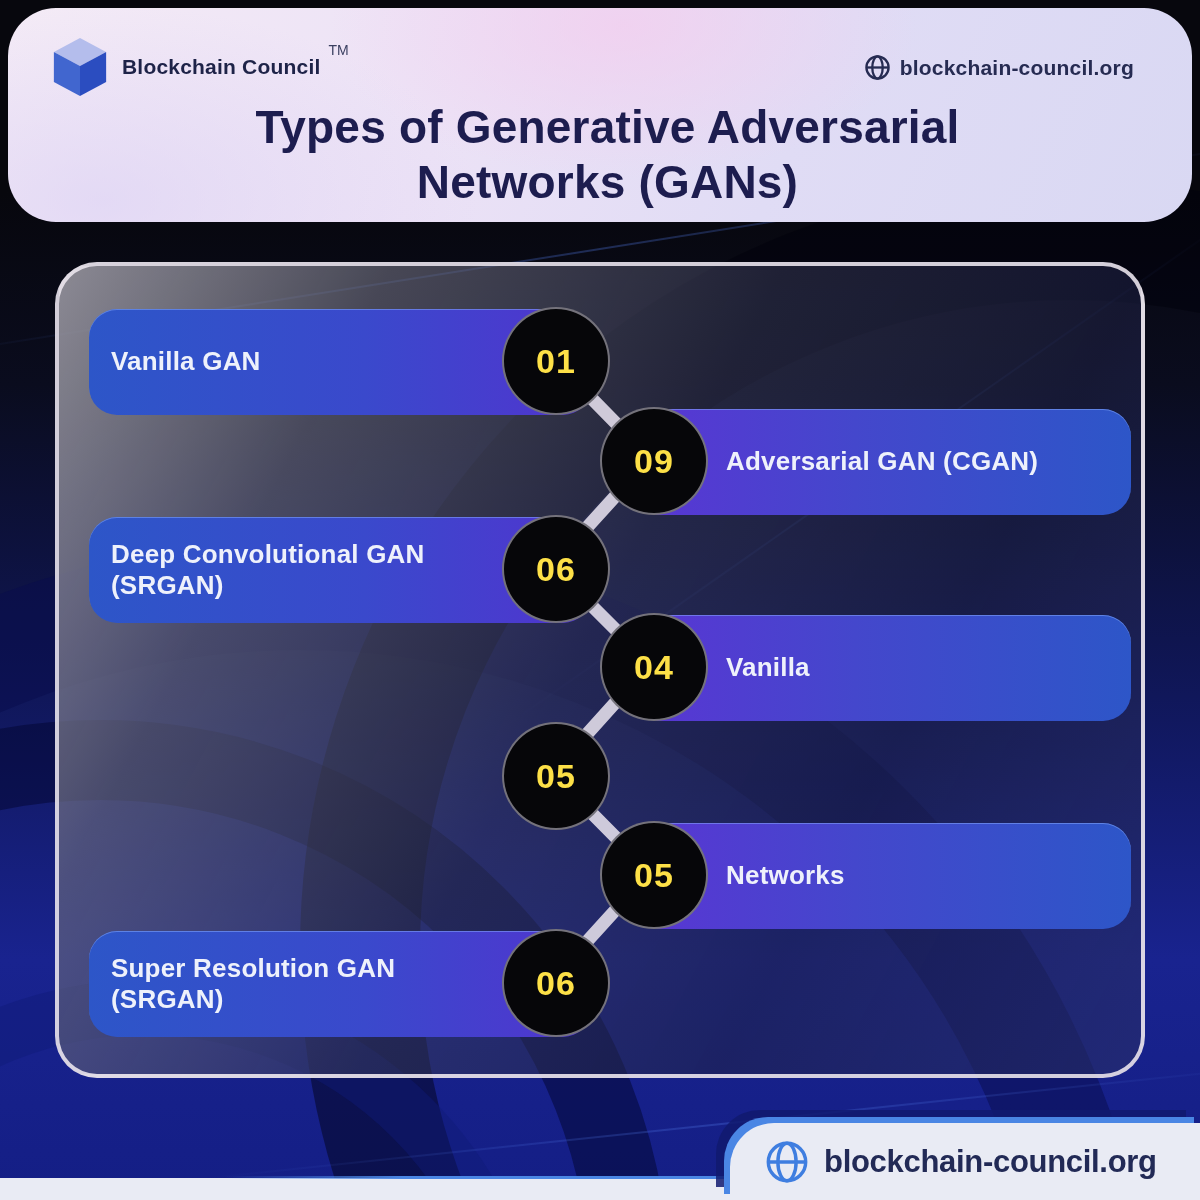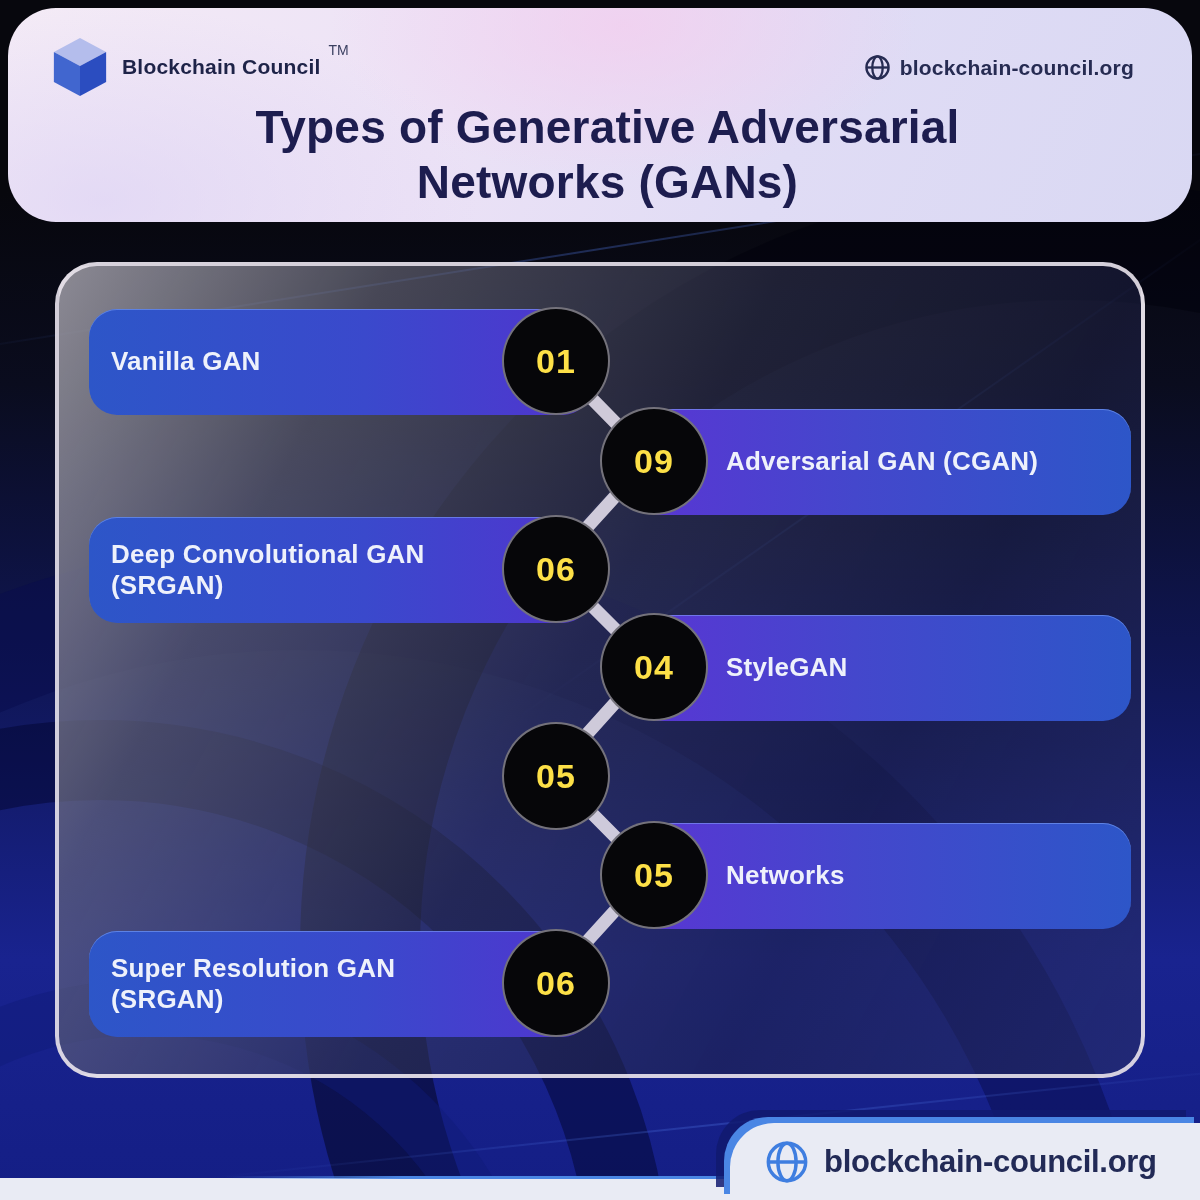--- a/index.html
+++ b/index.html
@@ -129,21 +129,21 @@
       <div class="bar">
         <span class="label">Deep Convolutional GAN (SRGAN)</span>
       </div>
       <div class="num-circle">
         <span>06</span>
       </div>
     </div>
 
     <div class="row right" style="top:349px">
       <div class="bar">
-        <span class="label">StyleGAN</span>
+        <span class="label">Vanilla</span>
       </div>
       <div class="num-circle">
         <span>04</span>
       </div>
     </div>
 
     <div class="row left" style="top:458px">
       <div class="num-circle">
         <span>05</span>
       </div>

